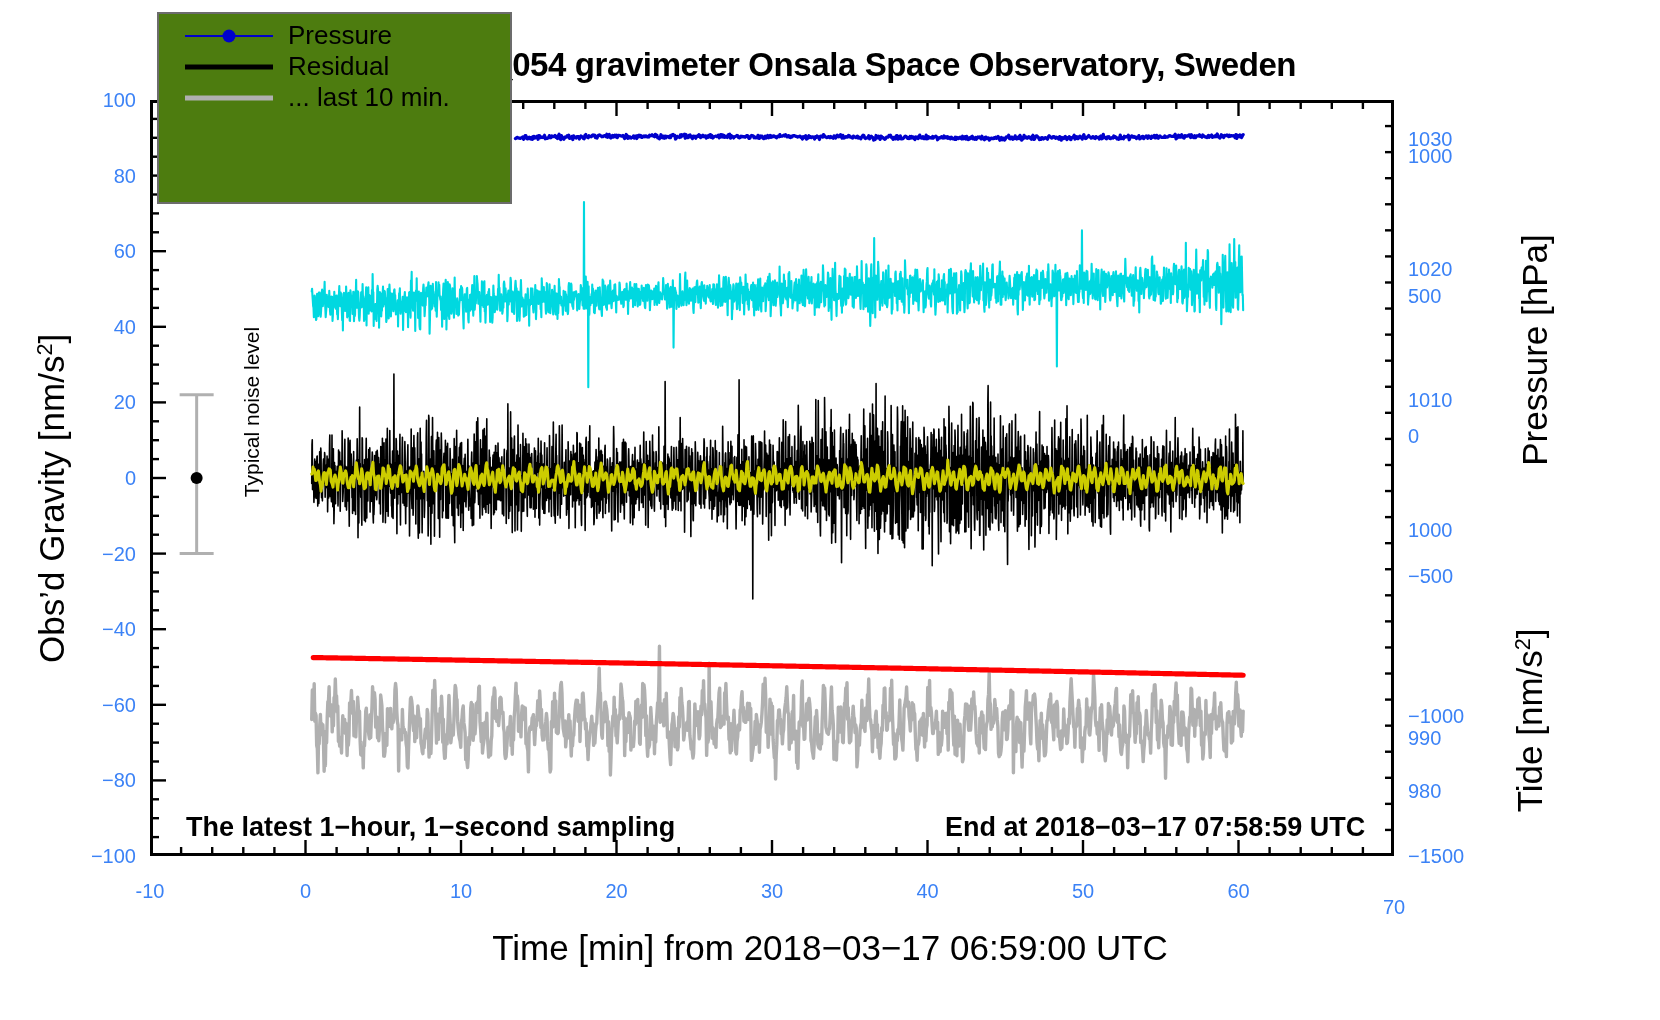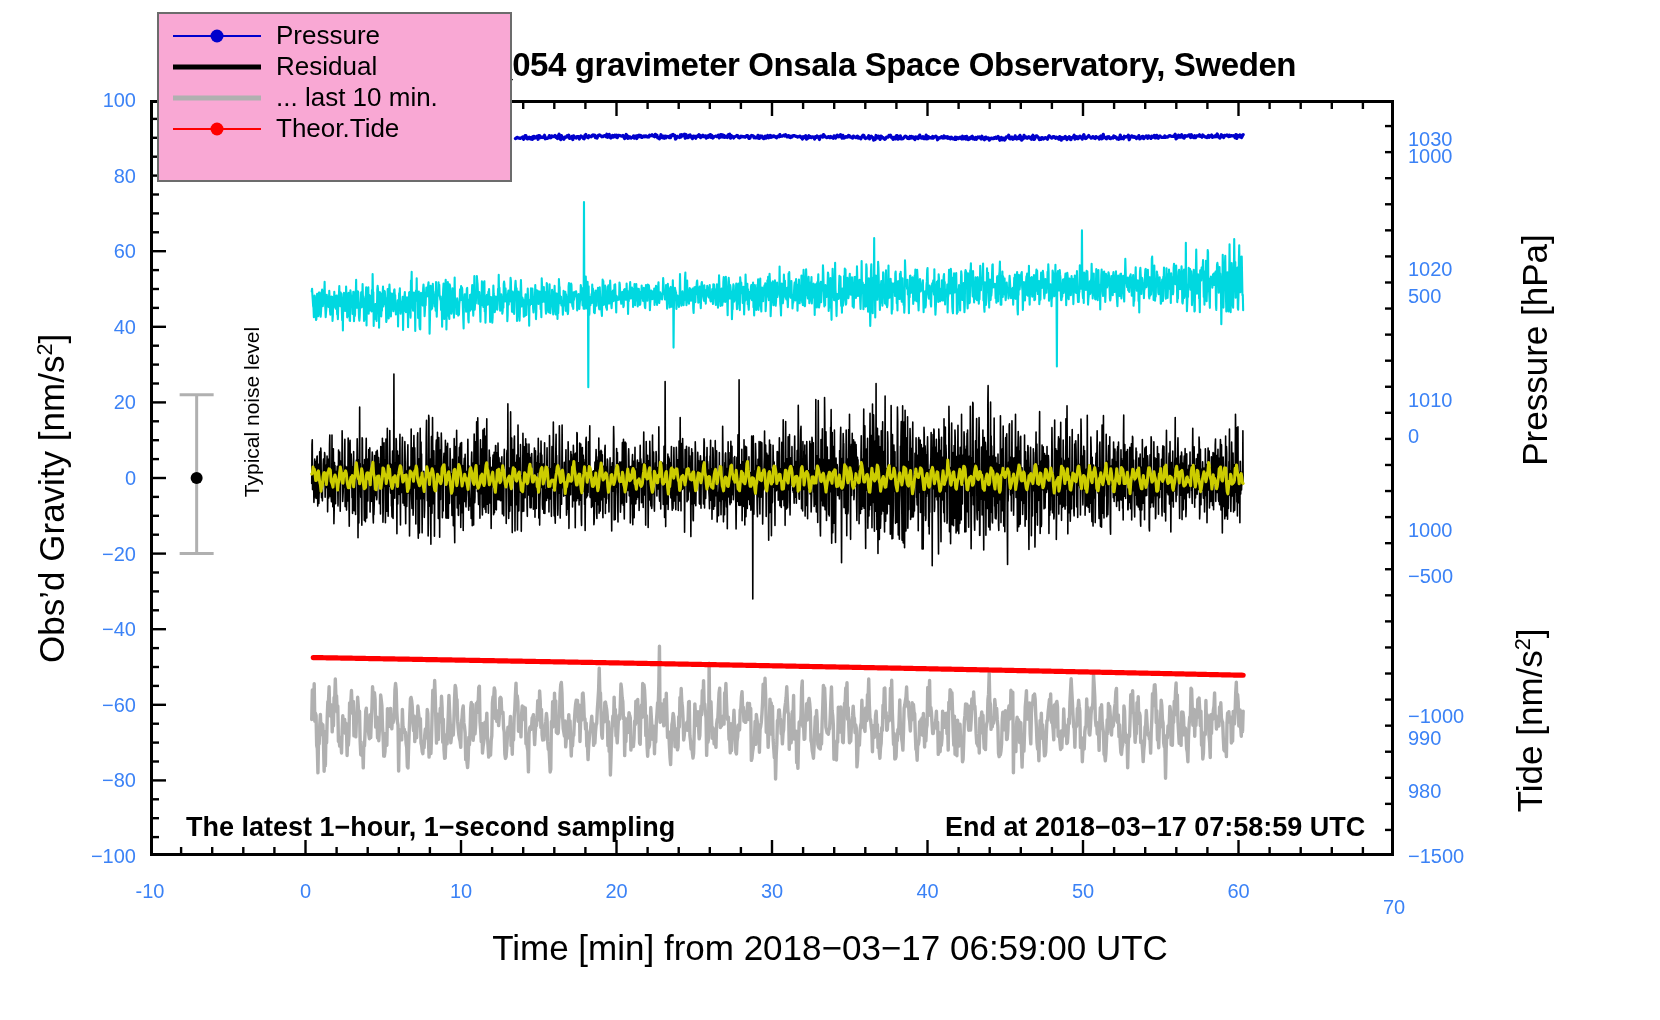--- a/index.html
+++ b/index.html
@@ -55,23 +55,23 @@
   
   #chart-title{
     position:absolute;left:330px;top:46px;width:1060px;text-align:center;
     font-size:33px;font-weight:bold;white-space:nowrap;
     font-family:"Liberation Sans", sans-serif;
     letter-spacing:-0.4px;
   }
 
   
   #legend{
-    position:absolute;left:157px;top:12px;width:355px;height:170px;
-    border:2px solid #6c6c6c;background:#f9a8d4;box-sizing:border-box;
-    padding:6px 0 0 0;
+    position:absolute;left:157px;top:12px;width:355px;height:192px;
+    border:2px solid #6c6c6c;background:#4d7c0f;box-sizing:border-box;
+    padding:6px 0 0 12px;
   }
   .legend-row{
     display:flex;align-items:center;height:31px;padding-left:14px;
   }
   .legend-sample{width:88px;height:20px;position:relative;flex:0 0 88px;}
   .legend-sample .ln{
     position:absolute;left:0;top:50%;width:88px;height:2px;
     transform:translateY(-50%);
   }
   .legend-sample .ln.thick{height:5px;}
@@ -338,26 +338,19 @@
           <div class="ln thick" style="background: rgb(0, 0, 0);"></div>
         </div>
         <div class="legend-text">Residual</div>
       </div>
       <div class="legend-row">
         <div class="legend-sample">
           <div class="ln thick" style="background: rgb(176, 176, 176);"></div>
         </div>
         <div class="legend-text">... last 10 min.</div>
       </div>
-      <div class="legend-row">
-        <div class="legend-sample">
-          <div class="ln" style="background: rgb(255, 0, 0);"></div>
-          <div class="dot" style="background: rgb(255, 0, 0);"></div>
-        </div>
-        <div class="legend-text">Theor.Tide</div>
-      </div>
     </div>
 
   <div class="note" id="note-left">The latest 1−hour, 1−second sampling</div>
   <div class="note" id="note-right">End at 2018−03−17 07:58:59 UTC</div>
   <div id="noise-caption">Typical noise level</div>
 
 </div>
 
 </body></html>

